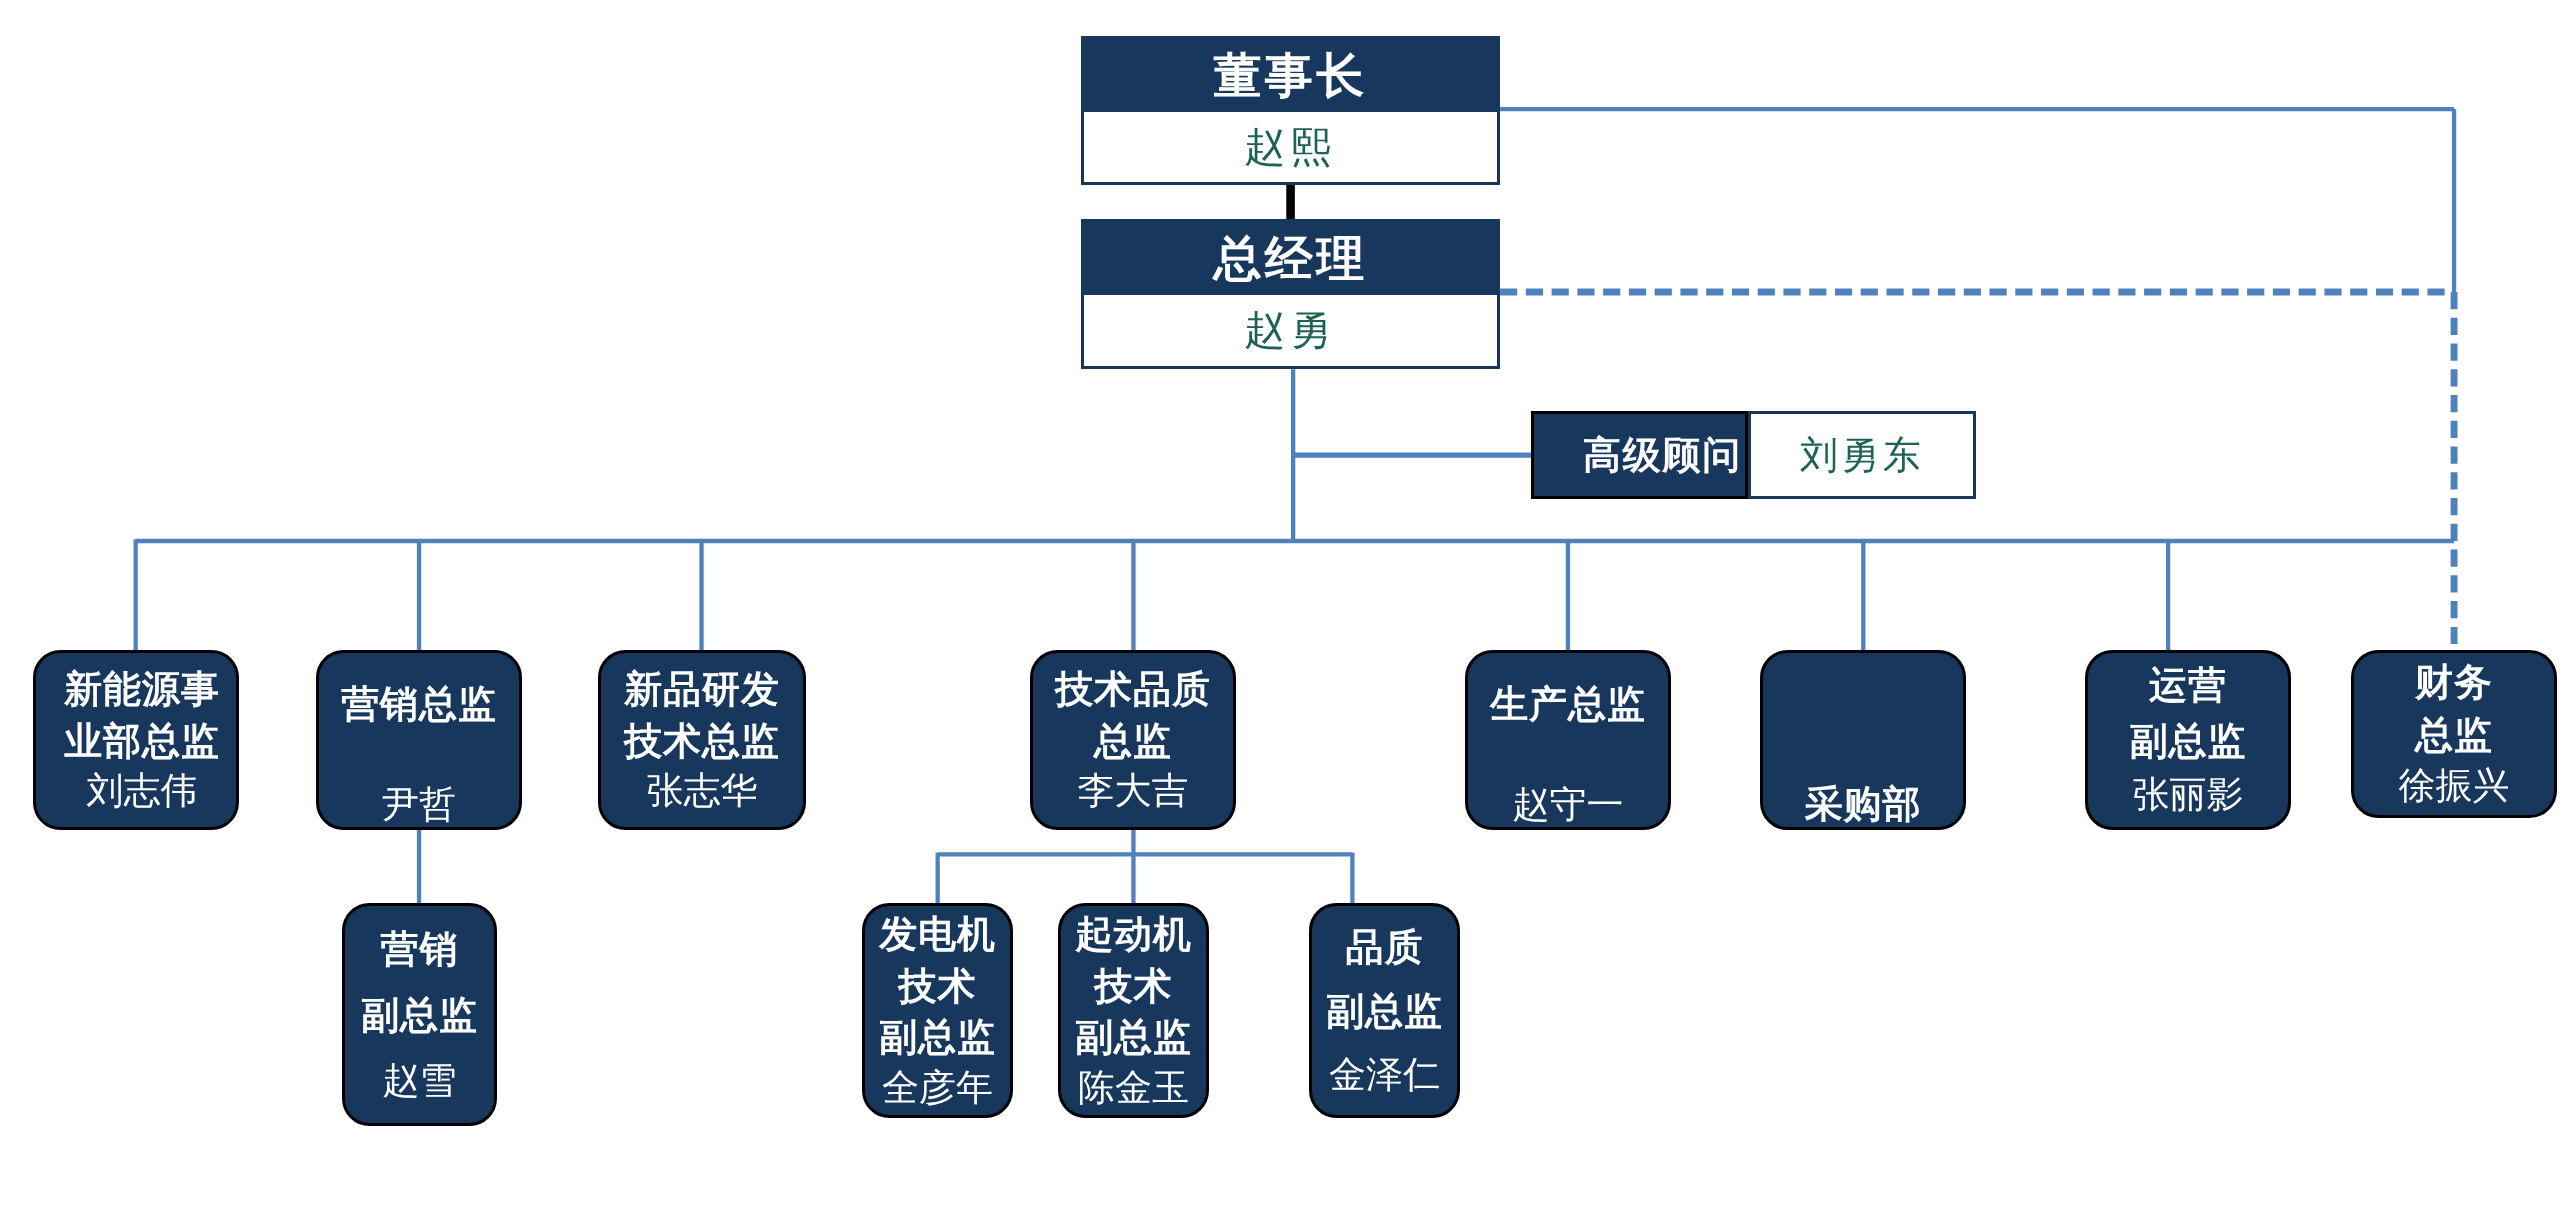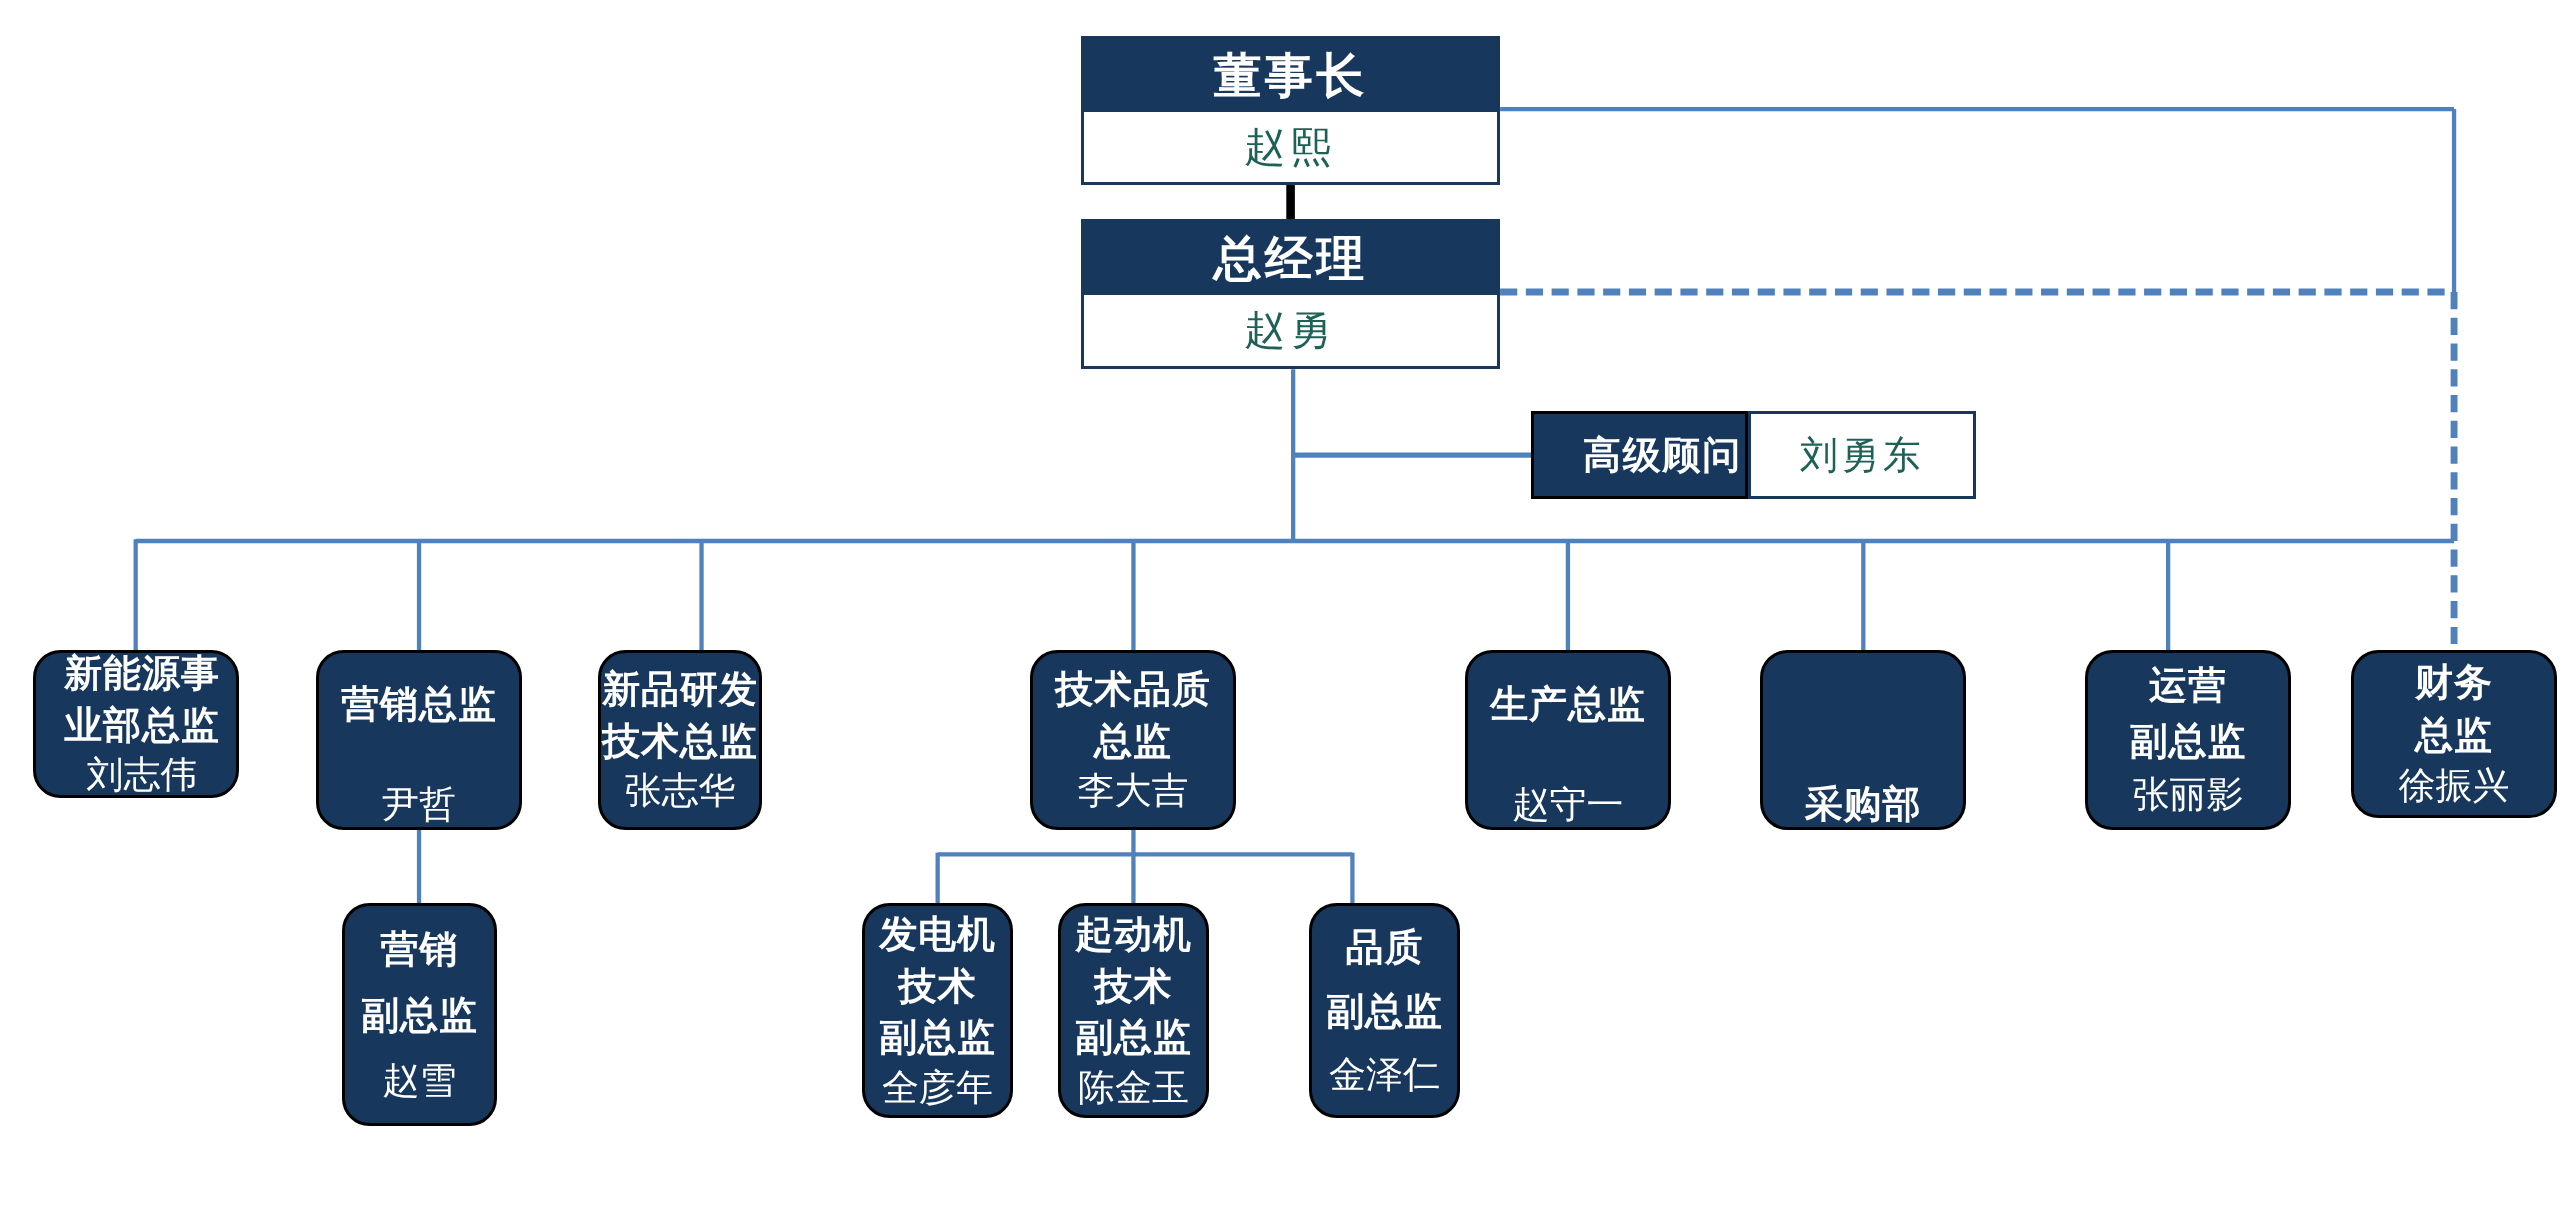--- a/index.html
+++ b/index.html
@@ -91,32 +91,32 @@
   </div>
 
   <div class="tier1" style="left:1081px;top:219px;width:419px;height:150px;">
     <div class="hd" style="height:73px;">总经理</div>
     <div class="nm">赵勇</div>
   </div>
 
   <div class="adv-title" style="left:1531px;top:411px;width:217px;height:88px;">高级顾问</div>
   <div class="adv-name" style="left:1748px;top:411px;width:228px;height:88px;">刘勇东</div>
 
-  <div class="dnode v-center" style="left:33px;top:650px;width:206px;height:148px;padding-left:12px;">
+  <div class="dnode v-center" style="left:33px;top:650px;width:206px;height:180px;padding-left:12px;">
     <div class="t">新能源事</div>
     <div class="t">业部总监</div>
     <div class="n">刘志伟</div>
   </div>
 
   <div class="dnode v-top" style="left:316px;top:650px;width:206px;height:180px;">
     <div class="t">营销总监</div>
     <div class="n">尹哲</div>
   </div>
 
-  <div class="dnode v-center" style="left:598px;top:650px;width:164px;height:180px;">
+  <div class="dnode v-center" style="left:598px;top:650px;width:208px;height:180px;">
     <div class="t">新品研发</div>
     <div class="t">技术总监</div>
     <div class="n">张志华</div>
   </div>
 
   <div class="dnode v-center" style="left:1030px;top:650px;width:206px;height:180px;">
     <div class="t">技术品质</div>
     <div class="t">总监</div>
     <div class="n">李大吉</div>
   </div>

